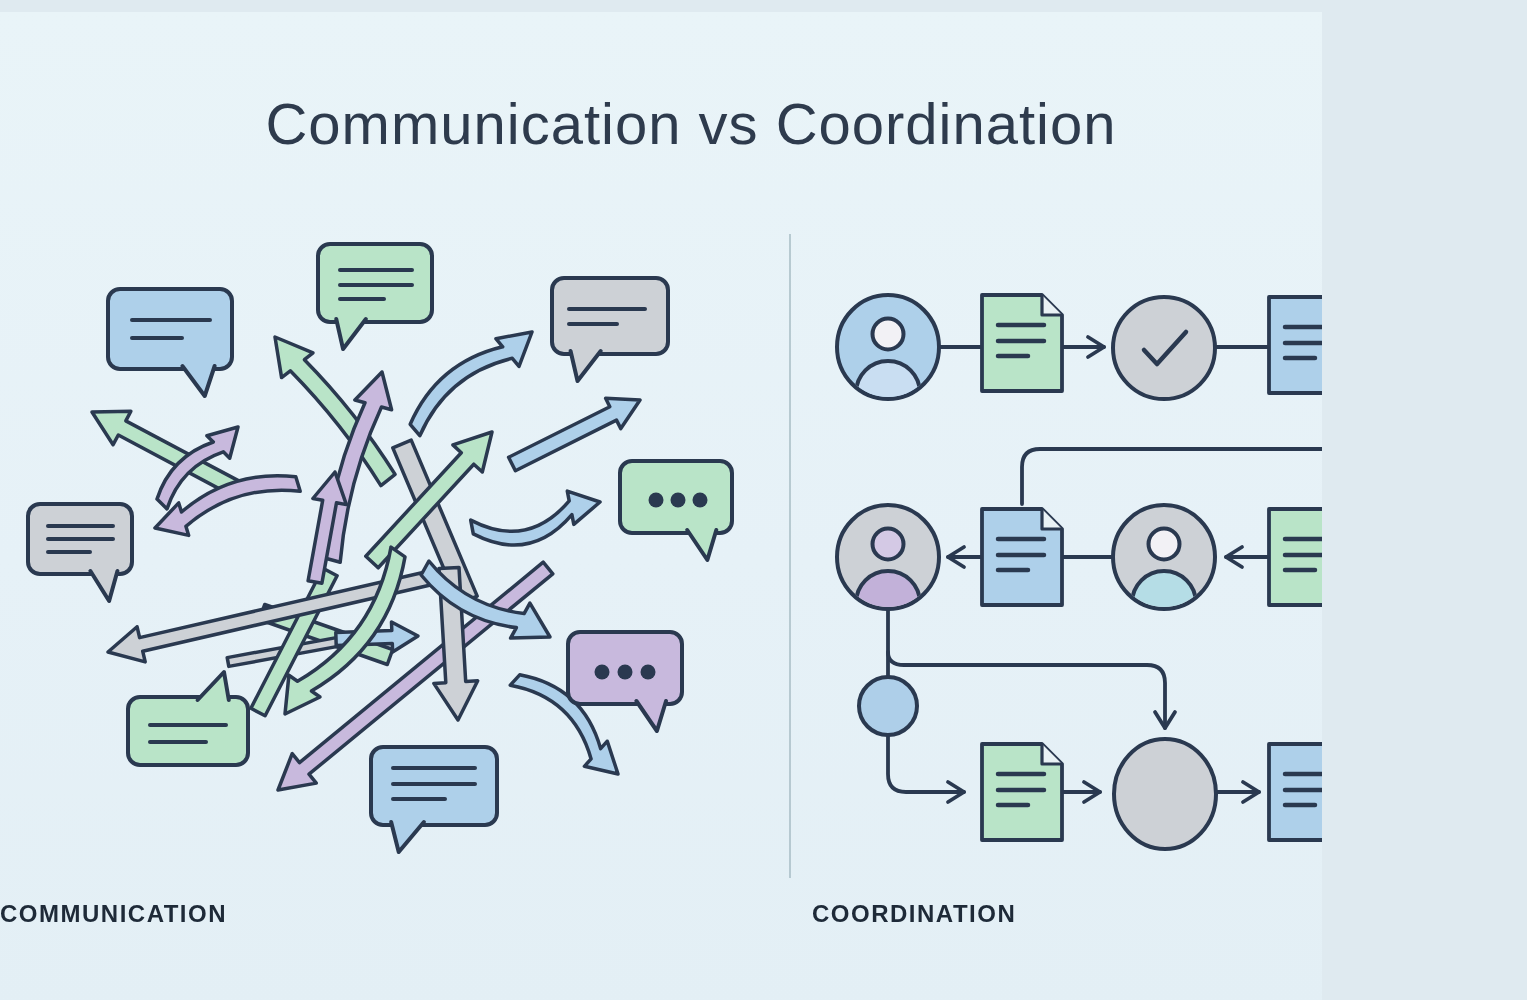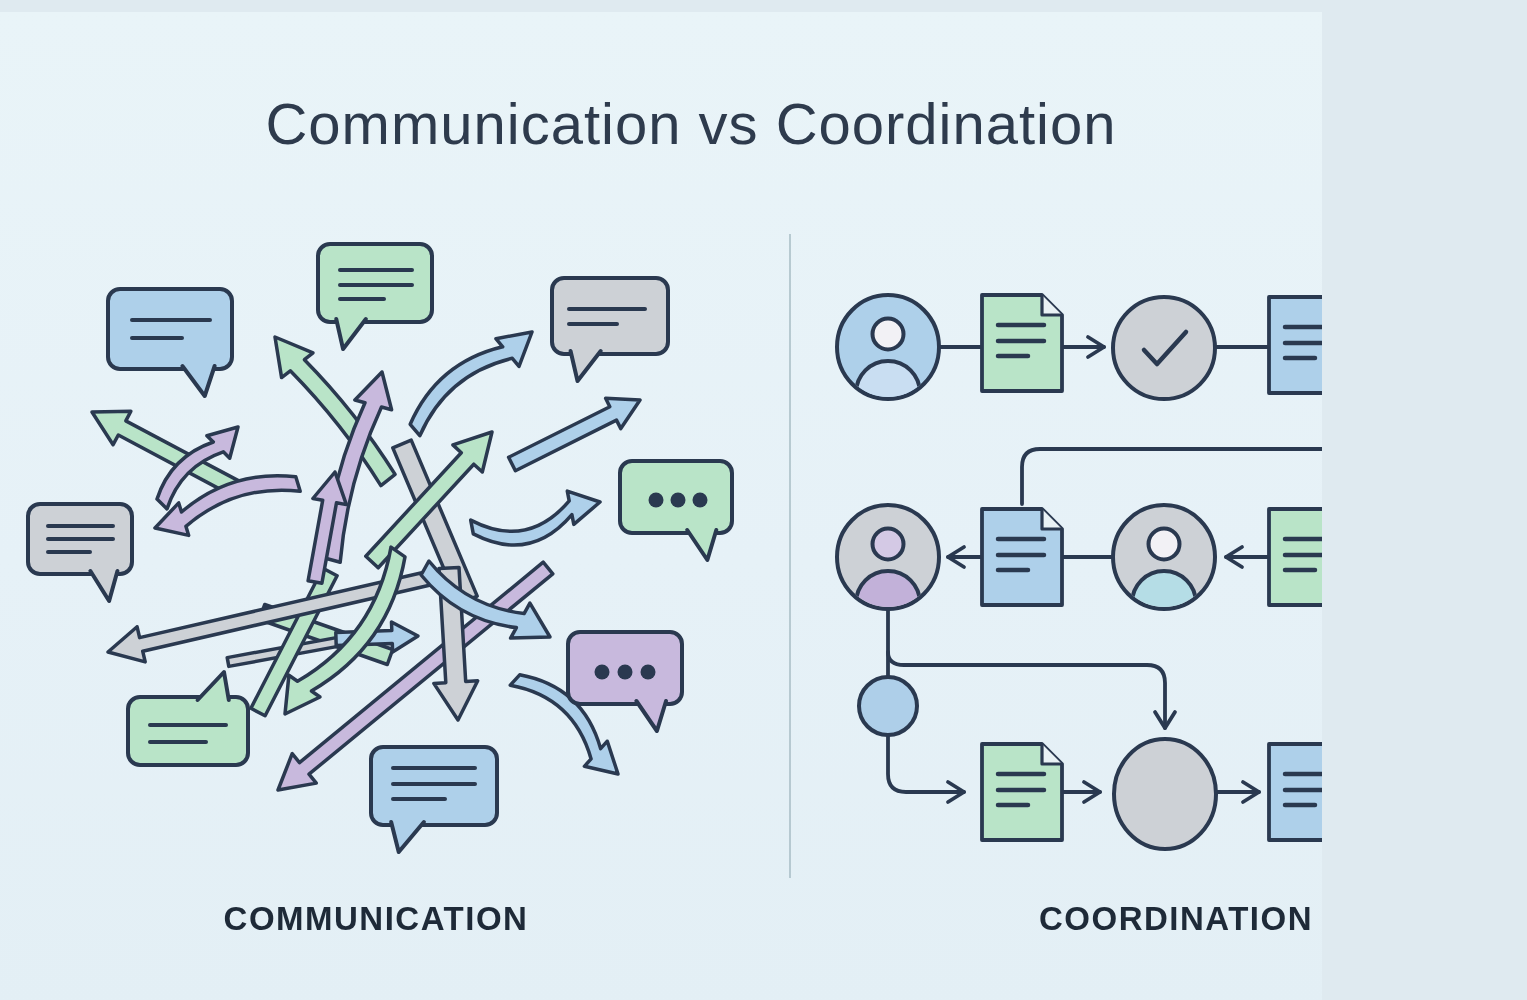--- a/index.html
+++ b/index.html
@@ -18,22 +18,22 @@
     text-align:center;
     font-size:58px;
     font-weight:400;
     letter-spacing:1px;
     color:#2e3b4d;
   }
   .panel-label{
     position:absolute;
     top:888px;
     margin:0;
-    text-align:center;
-    font-size:33px;
+    text-align:left;
+    font-size:24px;
     font-weight:600;
     letter-spacing:1.5px;
     color:#1e2a38;
   }
   .panel-label.left{left:0;width:752px;}
   .panel-label.right{left:812px;width:728px;}
   svg.scene{position:absolute;left:0;top:0;}
 </style>
 </head>
 <body>

